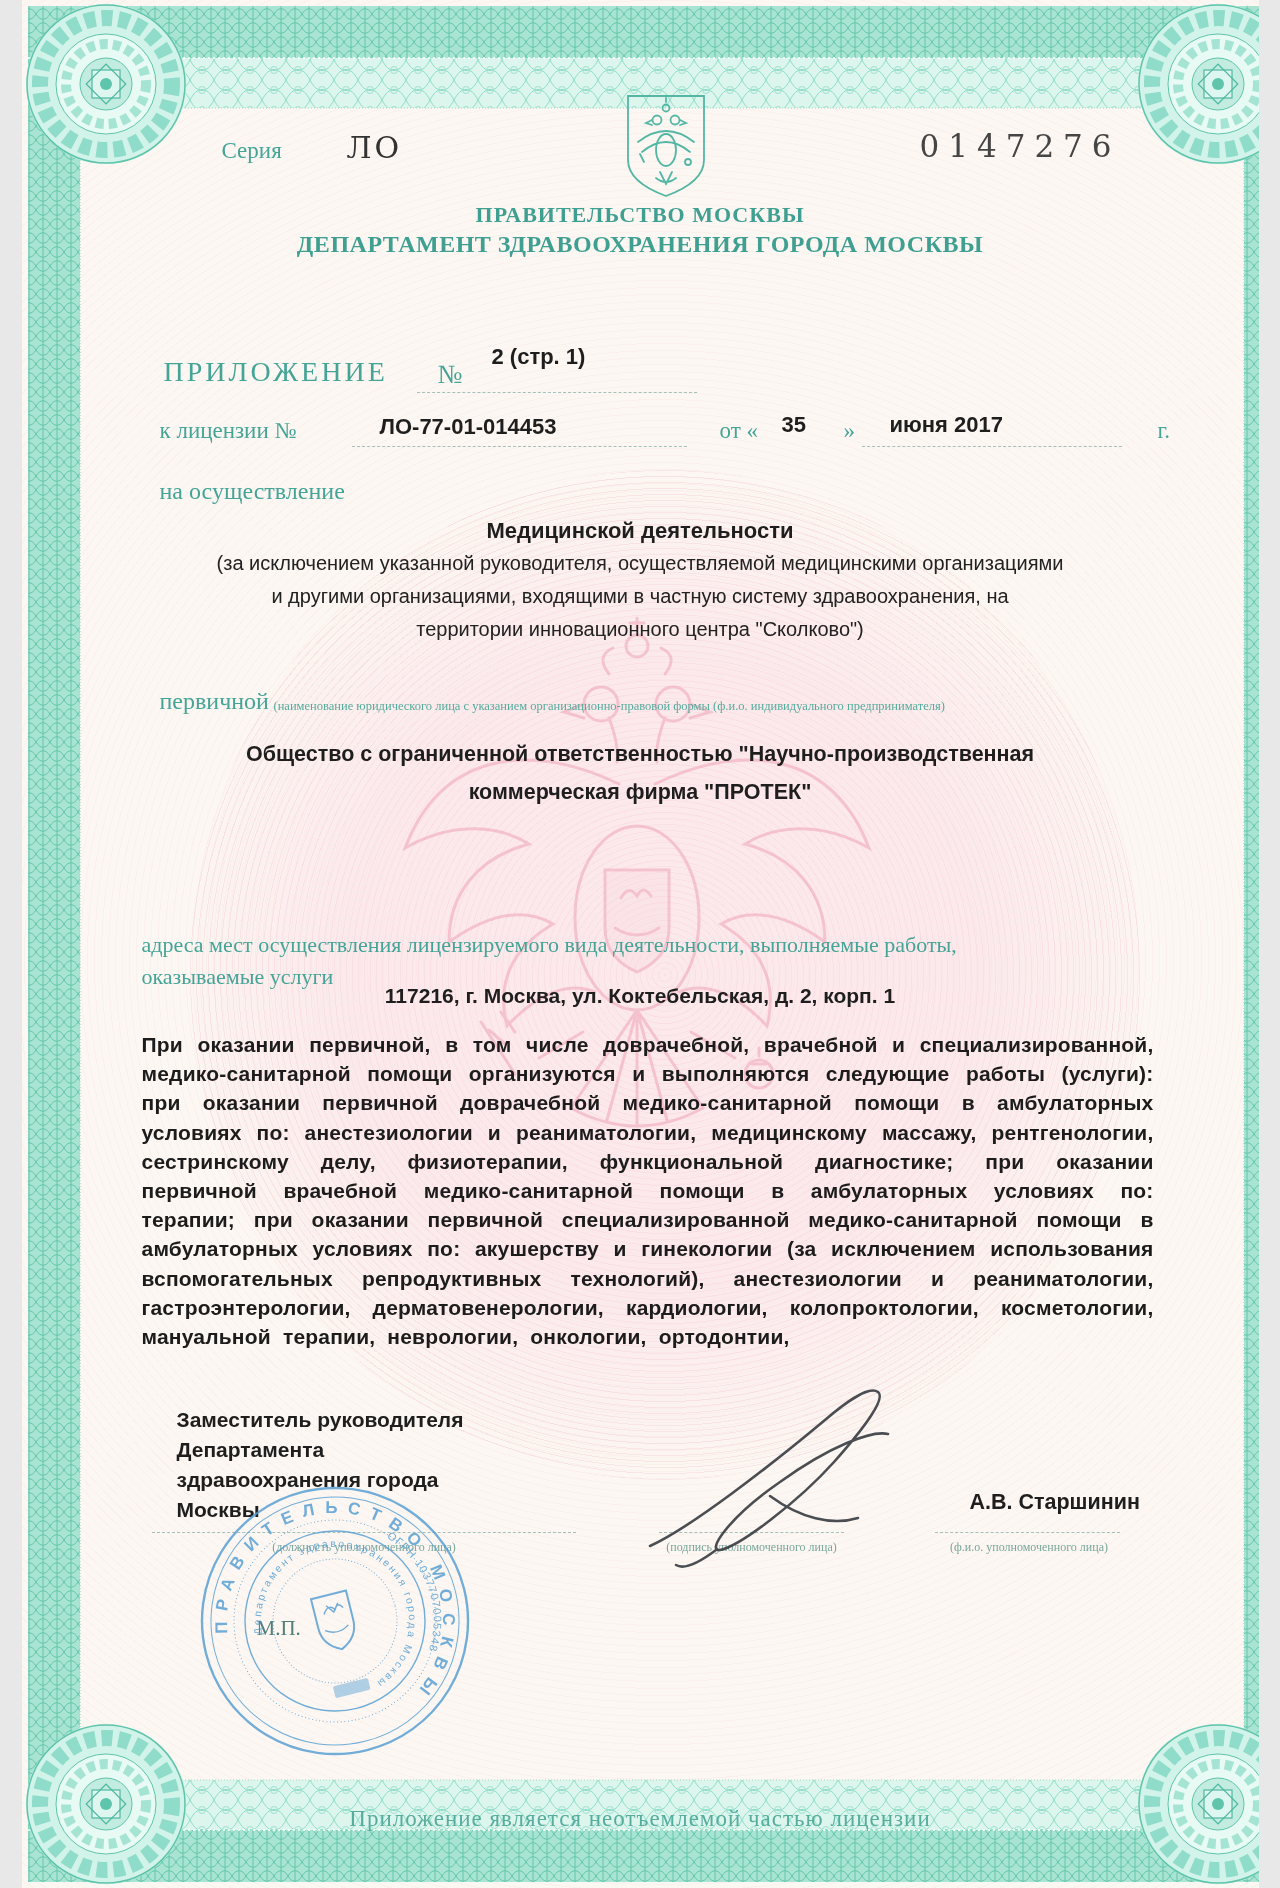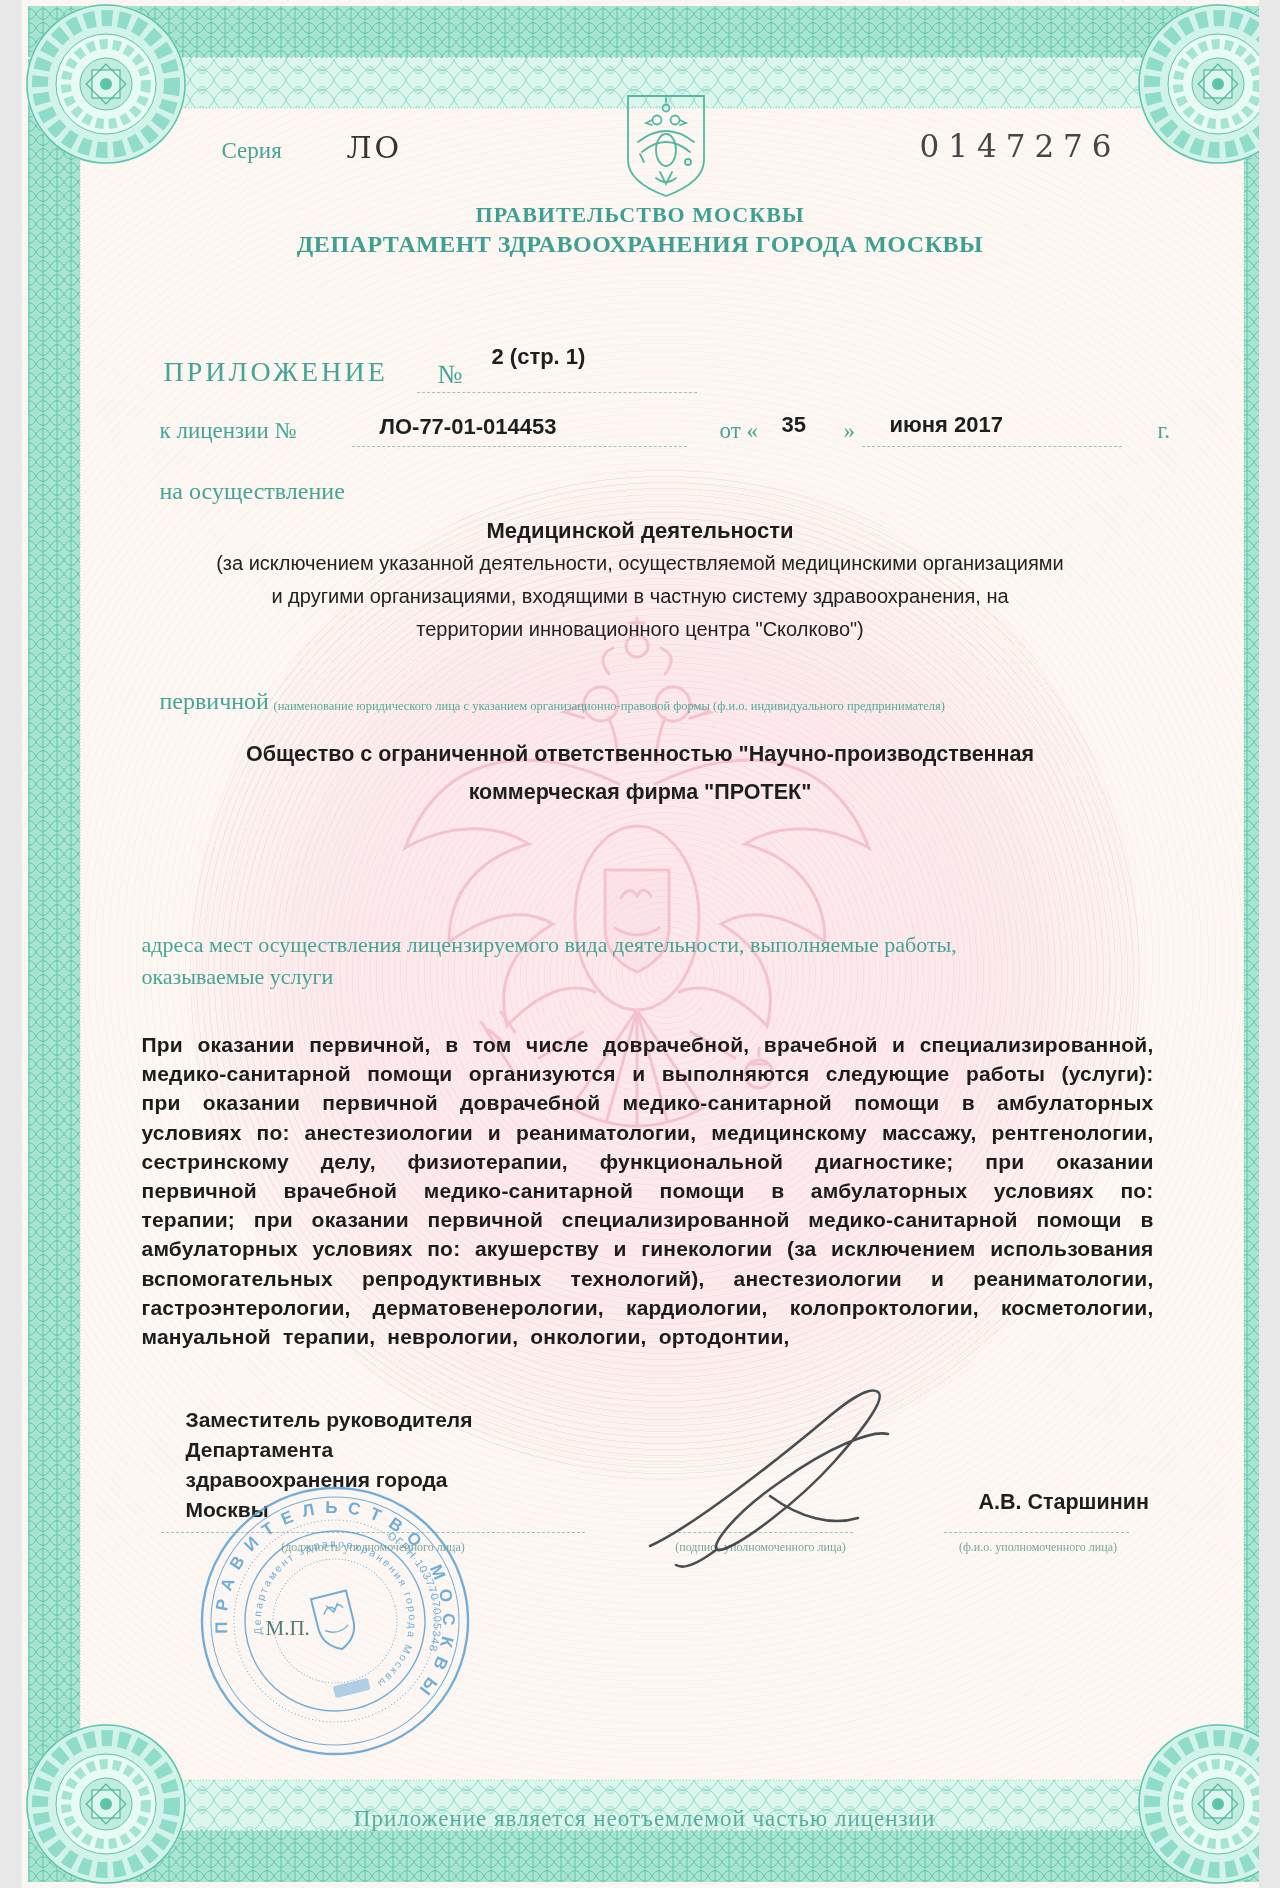--- a/index.html
+++ b/index.html
@@ -9,21 +9,21 @@
         background:repeating-radial-gradient(circle at 640px 960px, rgba(243,209,203,.16) 0 1px, transparent 1px 7px);
         pointer-events:none;}
   .abs{position:absolute;}
   .teal{font-family:"Liberation Serif",serif;color:#44a496;}
   .tealb{font-family:"Liberation Serif",serif;color:#3fa092;font-weight:700;}
   .bk{font-family:"Liberation Sans",sans-serif;font-weight:700;color:#1e1e1e;}
   .ser{font-family:"DejaVu Serif",serif;color:#454545;}
   .cap{font-family:"Liberation Serif",serif;color:#7aa69d;font-size:12px;text-align:center;}
   .dln{position:absolute;border-top:1px dashed #a3c0ba;height:0;}
   .ctr{left:0;right:0;text-align:center;}
-  .z3{z-index:3;} .z4{z-index:4;margin-left:9px;} .z5{z-index:5;} .z6{z-index:6;}
+  .z3{z-index:3;} .z4{z-index:4;} .z5{z-index:5;} .z6{z-index:6;}
   .burst{position:absolute;left:168px;top:470px;width:950px;height:1010px;border-radius:50%;z-index:1;
      background:
        radial-gradient(circle, rgba(251,219,228,.50) 0 45%, rgba(251,219,228,0) 72%),
        repeating-radial-gradient(circle, rgba(242,187,202,.30) 0 1px, transparent 1px 6px);}
 </style>
 </head>
 <body>
 
 <div id="page">
 
@@ -119,31 +119,32 @@
   <div class="dln z3" style="left:330px;top:446px;width:335px;"></div>
   <div class="abs teal z3" style="left:698px;top:418px;font-size:23px;">от «</div>
   <div class="abs bk z3" style="left:760px;top:412px;font-size:22px;">35</div>
   <div class="abs teal z3" style="left:822px;top:418px;font-size:23px;">»</div>
   <div class="abs bk z3" style="left:868px;top:412px;font-size:22px;">июня 2017</div>
   <div class="dln z3" style="left:840px;top:446px;width:260px;"></div>
   <div class="abs teal z3" style="left:1136px;top:418px;font-size:23px;">г.</div>
 
   <div class="abs teal z3" style="left:138px;top:478px;font-size:24px;">на осуществление</div>
   <div class="abs bk z3 ctr" style="top:518px;font-size:22px;">Медицинской деятельности</div>
-  <div class="abs z3 ctr" style="top:552px;font-size:20px;color:#222;">(за исключением указанной деятельности, осуществляемой медицинскими организациями</div>
+  <div class="abs z3 ctr" style="top:552px;font-size:20px;color:#222;">(за исключением указанной руководителя, осуществляемой медицинскими организациями</div>
   <div class="abs z3 ctr" style="top:618px;font-size:20px;color:#222;">территории инновационного центра "Сколково")</div>
   <div class="abs z3 ctr" style="top:585px;font-size:20px;color:#222;">и другими организациями, входящими в частную систему здравоохранения, на</div>
 
   <div class="abs teal z3" style="left:138px;top:688px;font-size:24px;">первичной</div>
   <div class="abs teal z3" style="left:252px;top:699px;width:880px;font-size:12.5px;color:#55ab9d;">(наименование юридического лица с указанием организационно-правовой формы  (ф.и.о. индивидуального предпринимателя)</div>
   <div class="abs bk z3 ctr" style="top:742px;font-size:21.5px;">Общество с ограниченной ответственностью "Научно-производственная</div>
   <div class="abs bk z3 ctr" style="top:780px;font-size:21.5px;">коммерческая фирма "ПРОТЕК"</div>
 
   <div class="abs teal z3" style="left:120px;top:932px;font-size:22px;">адреса мест осуществления лицензируемого вида деятельности, выполняемые работы,</div>
   <div class="abs teal z3" style="left:120px;top:964px;font-size:22px;">оказываемые услуги</div>
+  <div class="abs bk z3 ctr" style="top:984px;font-size:21px;">117216, г. Москва, ул. Коктебельская, д. 2, корп. 1</div>
 
   <div class="abs bk z3" style="left:120px;top:1030px;width:1012px;font-size:21px;line-height:29.2px;text-align:justify;
               letter-spacing:.2px;word-spacing:6px;color:#1c1c1c;">При оказании первичной, в том числе доврачебной, врачебной и специализированной, медико-санитарной помощи организуются и выполняются следующие работы (услуги): при оказании первичной доврачебной медико-санитарной помощи в амбулаторных условиях по: анестезиологии и реаниматологии, медицинскому массажу, рентгенологии, сестринскому делу, физиотерапии, функциональной диагностике; при оказании первичной врачебной медико-санитарной помощи в амбулаторных условиях по: терапии; при оказании первичной специализированной медико-санитарной помощи в амбулаторных условиях по: акушерству и гинекологии (за исключением использования вспомогательных репродуктивных технологий), анестезиологии и реаниматологии, гастроэнтерологии, дерматовенерологии, кардиологии, колопроктологии, косметологии, мануальной терапии, неврологии, онкологии, ортодонтии,</div>
 
   <div class="abs bk z4" style="left:155px;top:1408px;font-size:21px;">Заместитель руководителя</div>
   <div class="abs bk z4" style="left:155px;top:1438px;font-size:21px;">Департамента</div>
   <div class="abs bk z4" style="left:155px;top:1468px;font-size:21px;">здравоохранения города</div>
   <div class="abs bk z4" style="left:155px;top:1498px;font-size:21px;">Москвы</div>
   <div class="abs bk z4" style="left:948px;top:1490px;font-size:21.5px;">А.В. Старшинин</div>
 

